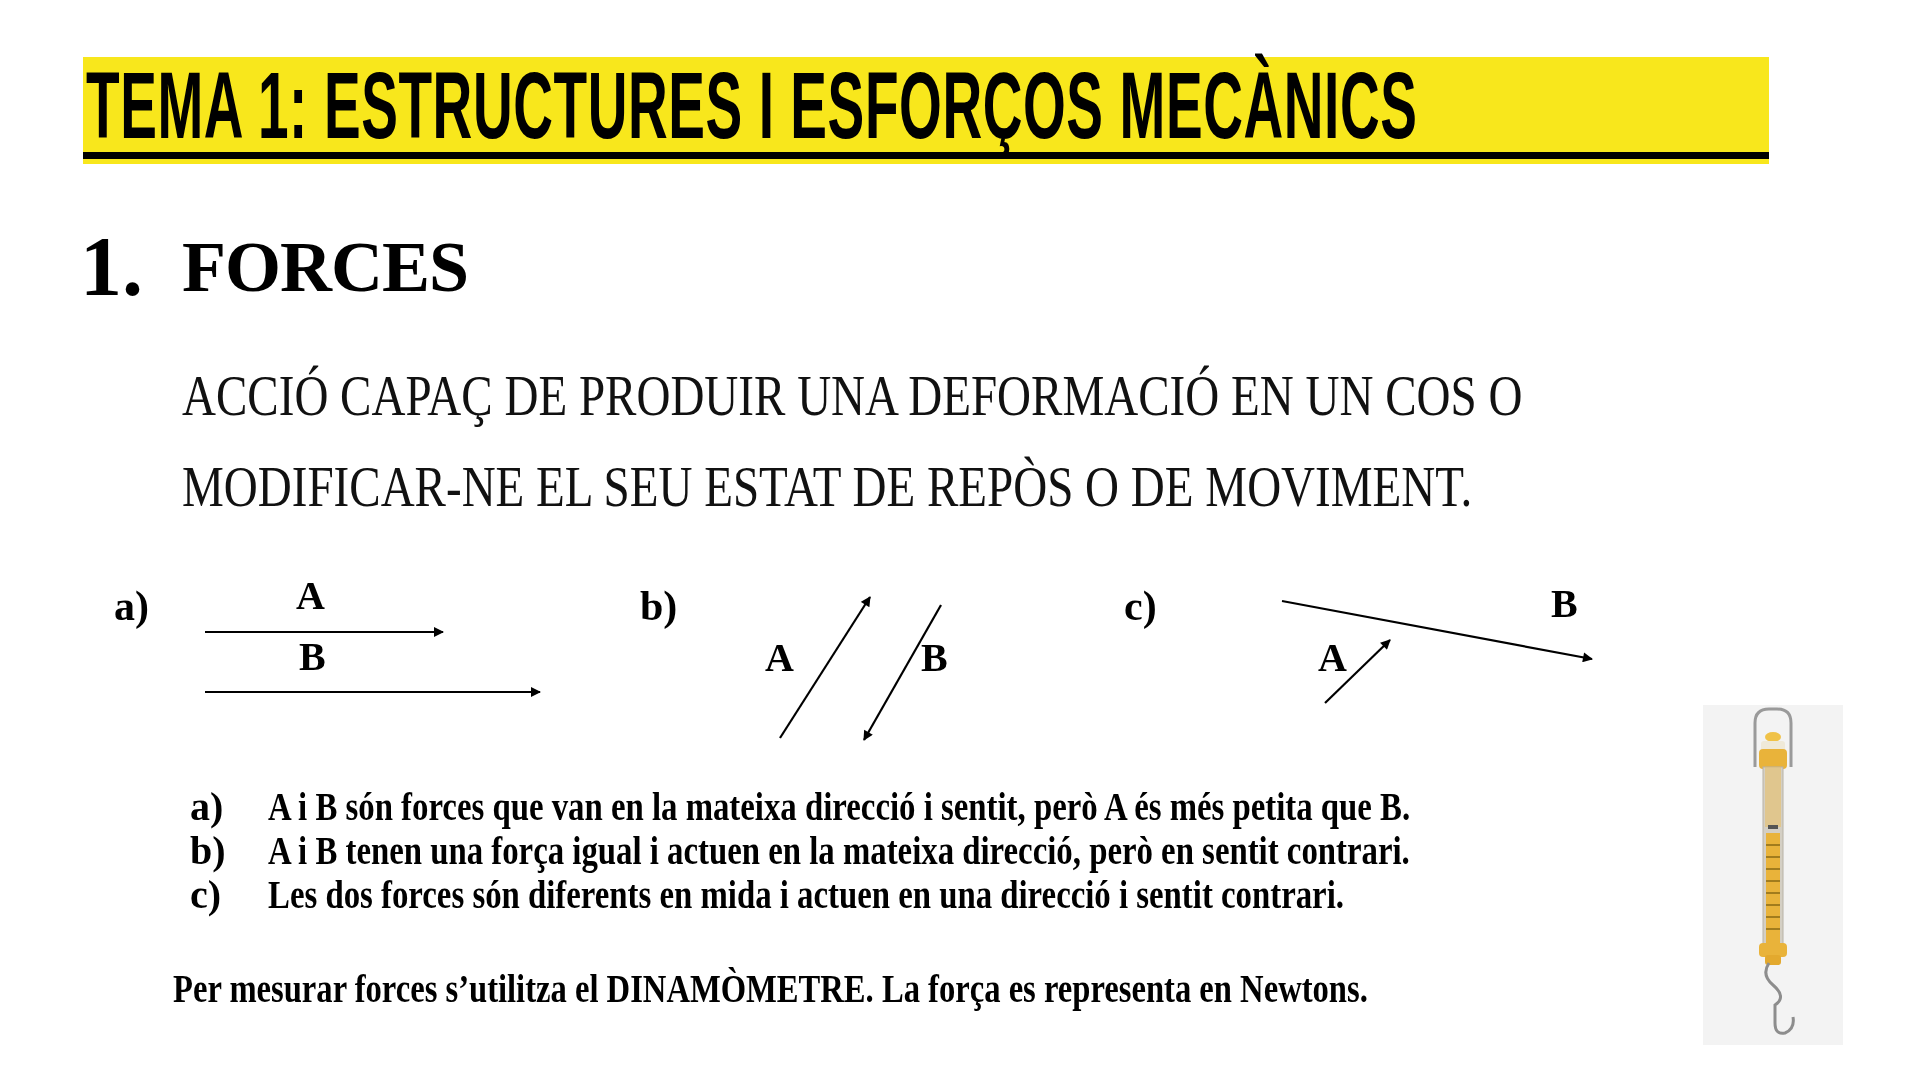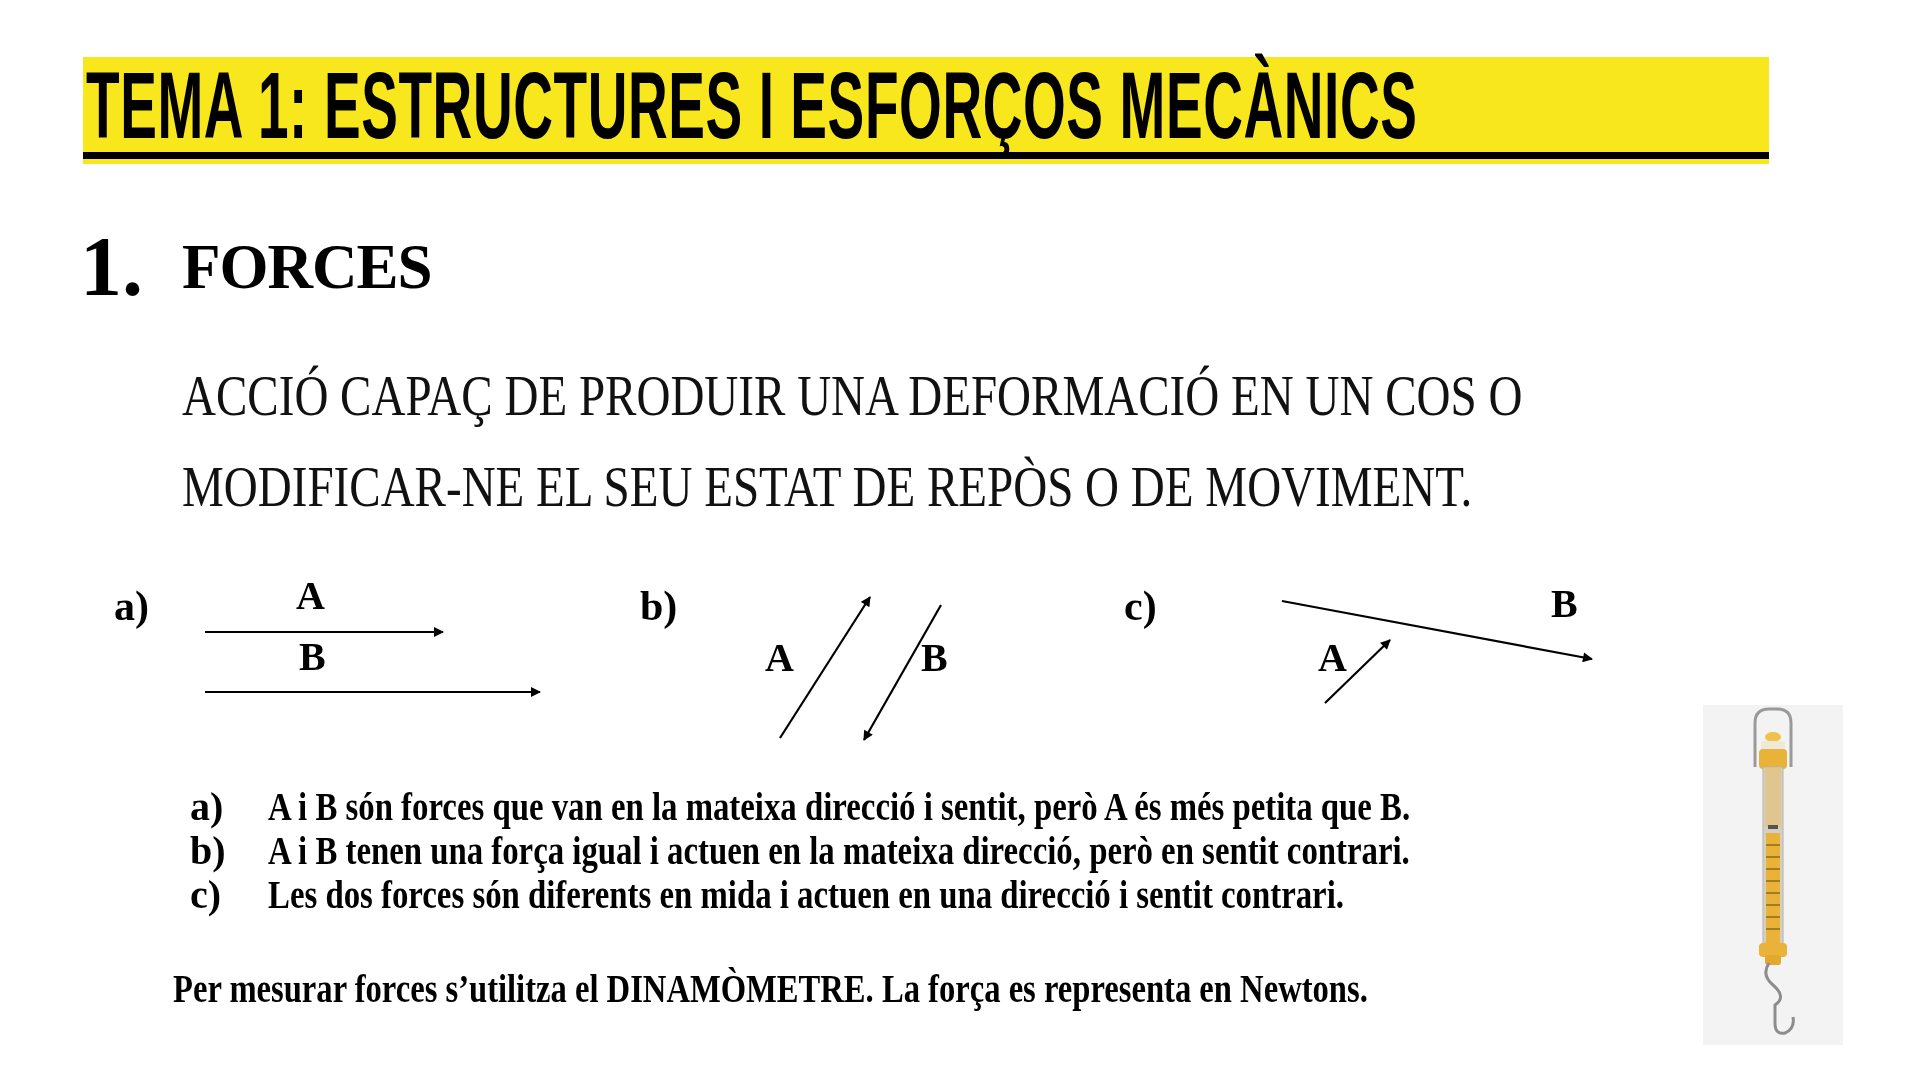--- a/index.html
+++ b/index.html
@@ -45,21 +45,21 @@
       left: 80px; top: 222px;
       font-family: "Liberation Serif", serif;
       font-weight: bold;
       font-size: 84px;
       line-height: 90px;
     }
     .section-title {
       left: 182px; top: 222px;
       font-family: "Liberation Serif", serif;
       font-weight: bold;
-      font-size: 63px;
+      font-size: 72px;
       line-height: 90px;
       letter-spacing: -1px;
     }
 
     
     .definition-line {
       left: 182px;
       font-family: "Liberation Serif", serif;
       font-size: 56px;
       line-height: 60px;

